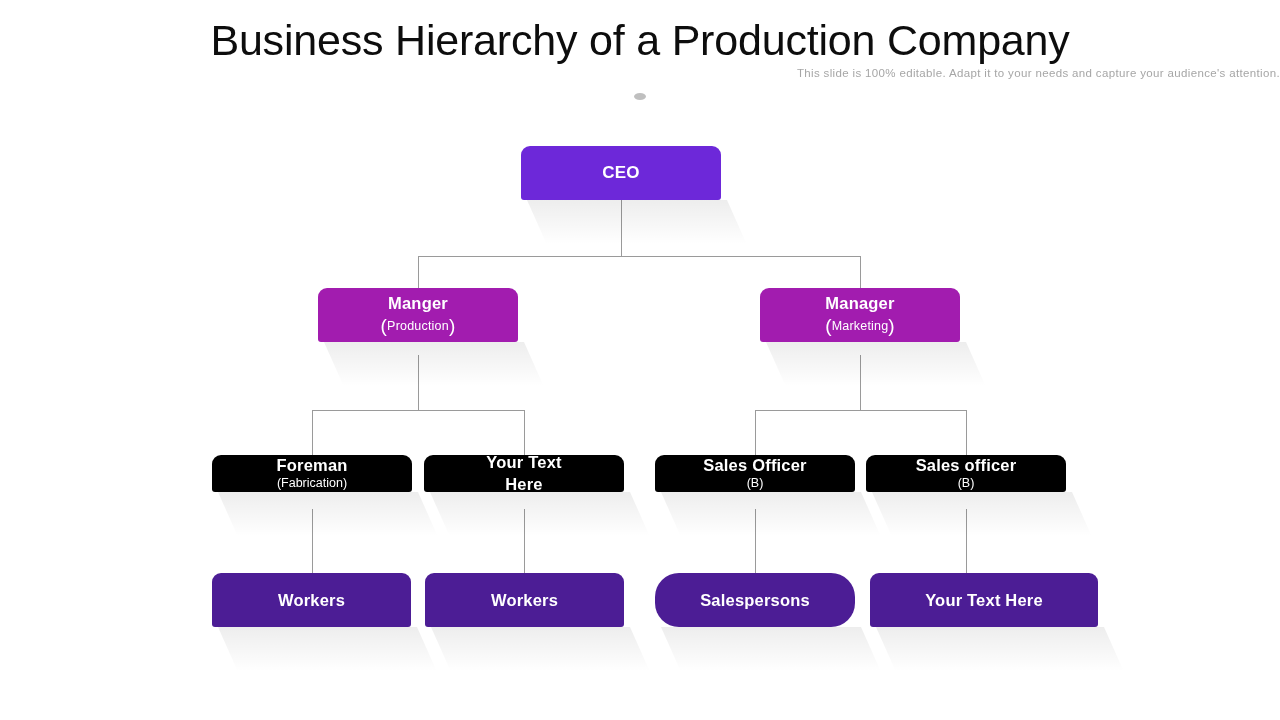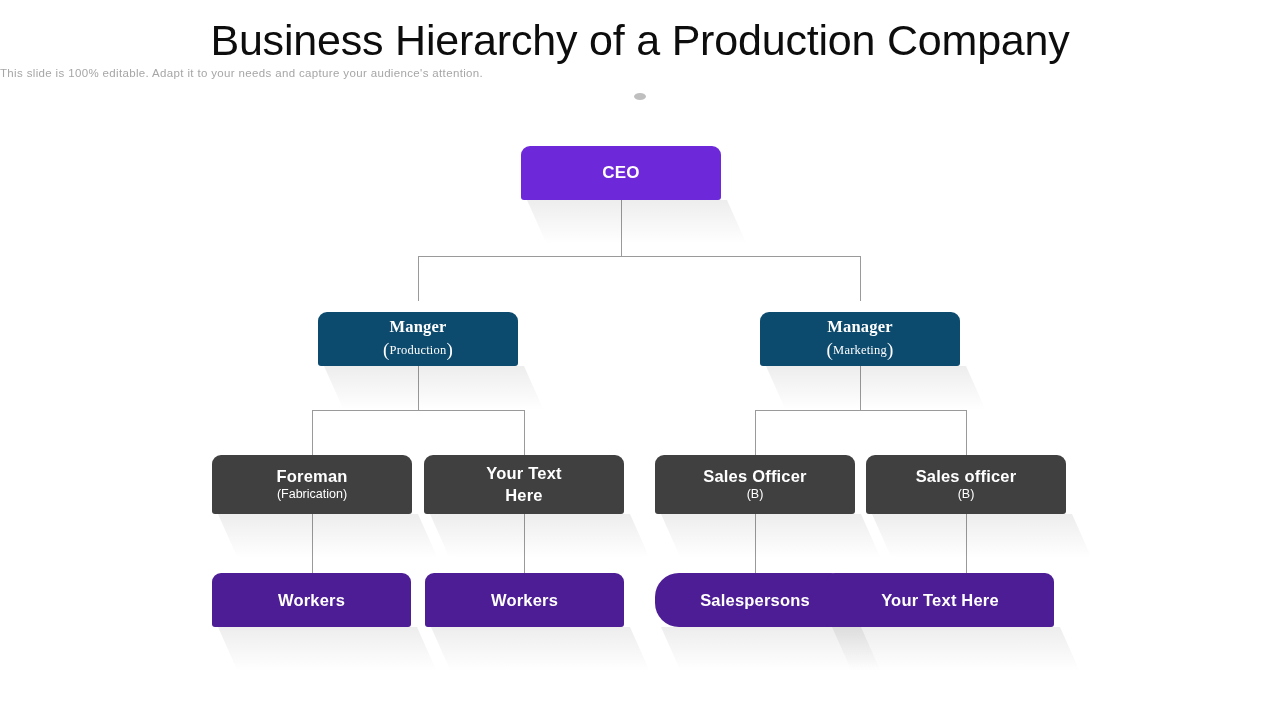--- a/index.html
+++ b/index.html
@@ -31,21 +31,21 @@
     color: #0d0d0d;
     letter-spacing: -0.2px;
     white-space: nowrap;
   }
 
   #page-subtitle {
     position: absolute;
     top: 67px;
     left: 0;
     width: 1280px;
-    text-align: left;
+    text-align: right;
     font-size: 11.5px;
     color: #a6a6a6;
     letter-spacing: 0.35px;
     white-space: nowrap;
   }
 
   #title-dot {
     position: absolute;
     top: 93px;
     left: 634px;
@@ -107,44 +107,43 @@
     width: 200px;
     height: 54px;
     background: #6d28d9;
     font-size: 17px;
   }
 
   
   .node-manager {
     width: 200px;
     height: 54px;
-    top: 312px;
-    background: #0c4a6e;
+    top: 288px;
+    background: #a21caf;
     font-size: 16.5px;
-    font-family: Liberation Serif, serif;
   }
   #node-manager-production { left: 318px; }
   #node-manager-marketing  { left: 760px; text-align: center; }
 
   .node-manager .sub-line {
     font-size: 12.5px;
     margin-top: 2px;
     letter-spacing: 0.2px;
   }
   .paren {
     font-size: 19px;
     font-weight: normal;
     vertical-align: -2px;
   }
 
   
   .node-officer {
     top: 455px;
-    height: 59px;
-    background: #404040;
+    height: 37px;
+    background: #000000;
     font-size: 16.5px;
   }
   #node-foreman       { left: 212px; width: 200px; }
   #node-your-text-1   { left: 424px; width: 200px; }
   #node-sales-officer-a { left: 655px; width: 200px; }
   #node-sales-officer-b { left: 866px; width: 200px; }
 
   .node-officer .sub-line {
     font-size: 12.5px;
     margin-top: 1px;
@@ -156,21 +155,21 @@
   
   .node-worker {
     top: 573px;
     height: 54px;
     background: #4c1d95;
     font-size: 16.5px;
   }
   #node-workers-1    { left: 212px; width: 199px; }
   #node-workers-2    { left: 425px; width: 199px; }
   #node-salespersons { left: 655px; width: 200px; border-radius: 24px; }
-  #node-your-text-2  { left: 826px; width: 228px; }
+  #node-your-text-2  { left: 870px; width: 228px; }
 </style>
 </head>
 <body>
 
 <div id="slide">
 
   <div id="page-title">Business Hierarchy of a Production Company</div>
   <div id="page-subtitle">This slide is 100% editable. Adapt it to your needs and capture your audience's attention.</div>
   <div id="title-dot"></div>
 

